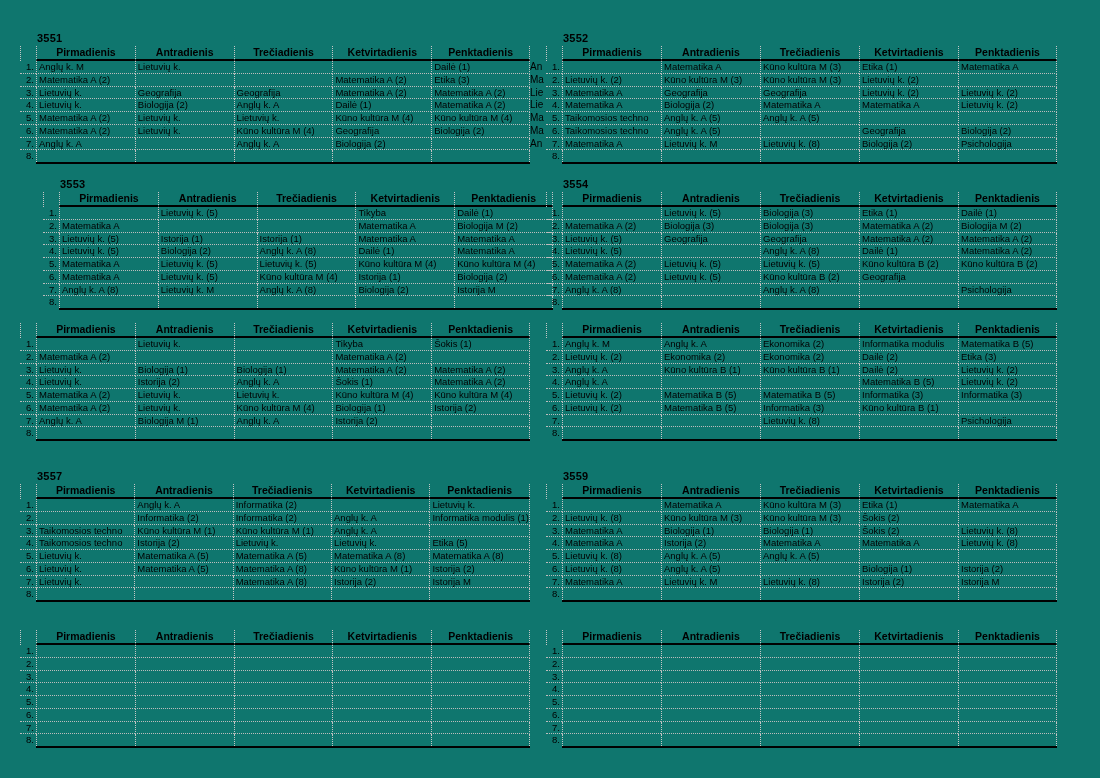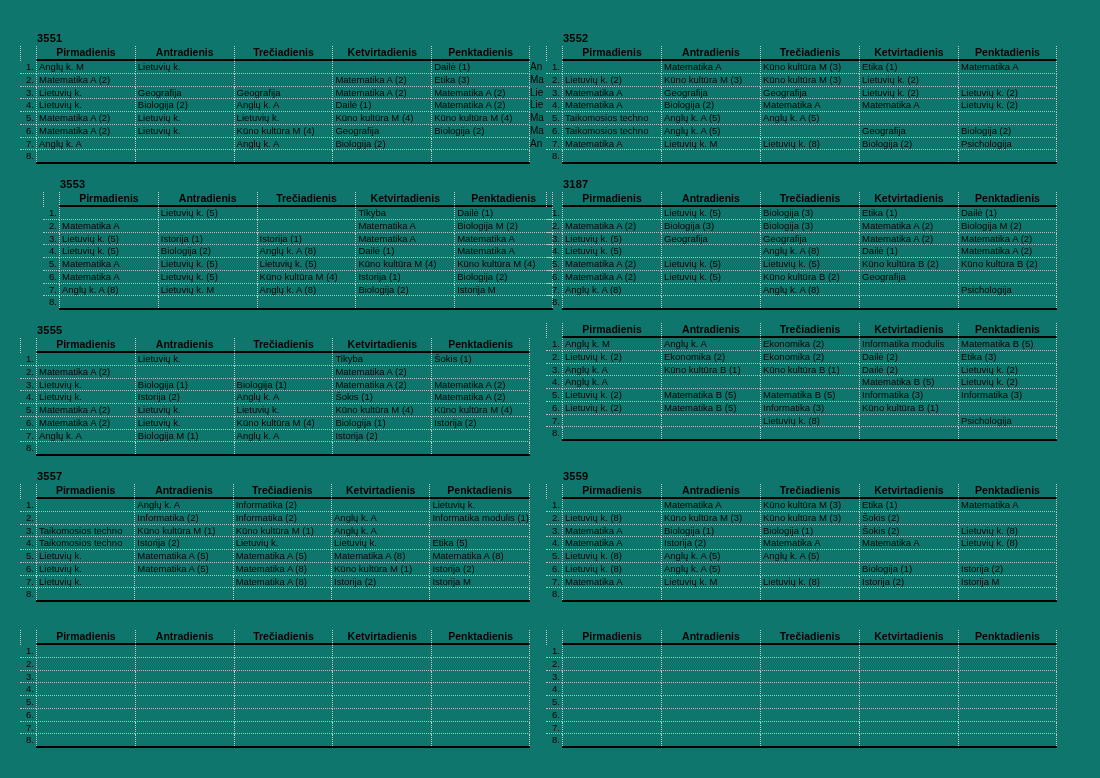--- a/index.html
+++ b/index.html
@@ -259,21 +259,21 @@
           <div class="rnum lastrow">8.</div>
           <div class="cell lastrow"></div>
           <div class="cell lastrow"></div>
           <div class="cell lastrow"></div>
           <div class="cell lastrow"></div>
           <div class="cell clast lastrow"></div>
         </div>
         <div class="tt-bottom"></div>
       </div>
       <div class="tt right" style="left: 546px; top: 177px;">
-        <div class="tt-title">3187</div>
+        <div class="tt-title">3554</div>
         <div class="tt-grid">
           <div class="hcell hnum"></div>
           <div class="hcell">Pirmadienis</div>
           <div class="hcell">Antradienis</div>
           <div class="hcell">Trečiadienis</div>
           <div class="hcell">Ketvirtadienis</div>
           <div class="hcell hlast">Penktadienis</div>
           <div class="rnum">1.</div>
           <div class="cell"></div>
           <div class="cell">Lietuvių k. (5)</div>
@@ -319,21 +319,20 @@
           <div class="rnum lastrow">8.</div>
           <div class="cell lastrow"></div>
           <div class="cell lastrow"></div>
           <div class="cell lastrow"></div>
           <div class="cell lastrow"></div>
           <div class="cell clast lastrow"></div>
         </div>
         <div class="tt-bottom"></div>
       </div>
       <div class="tt" style="left: 20px; top: 323px;">
-        <div class="tt-title">3555</div>
         <div class="tt-grid">
           <div class="hcell hnum"></div>
           <div class="hcell">Pirmadienis</div>
           <div class="hcell">Antradienis</div>
           <div class="hcell">Trečiadienis</div>
           <div class="hcell">Ketvirtadienis</div>
           <div class="hcell hlast">Penktadienis</div>
           <div class="rnum">1.</div>
           <div class="cell"></div>
           <div class="cell">Lietuvių k.</div>

